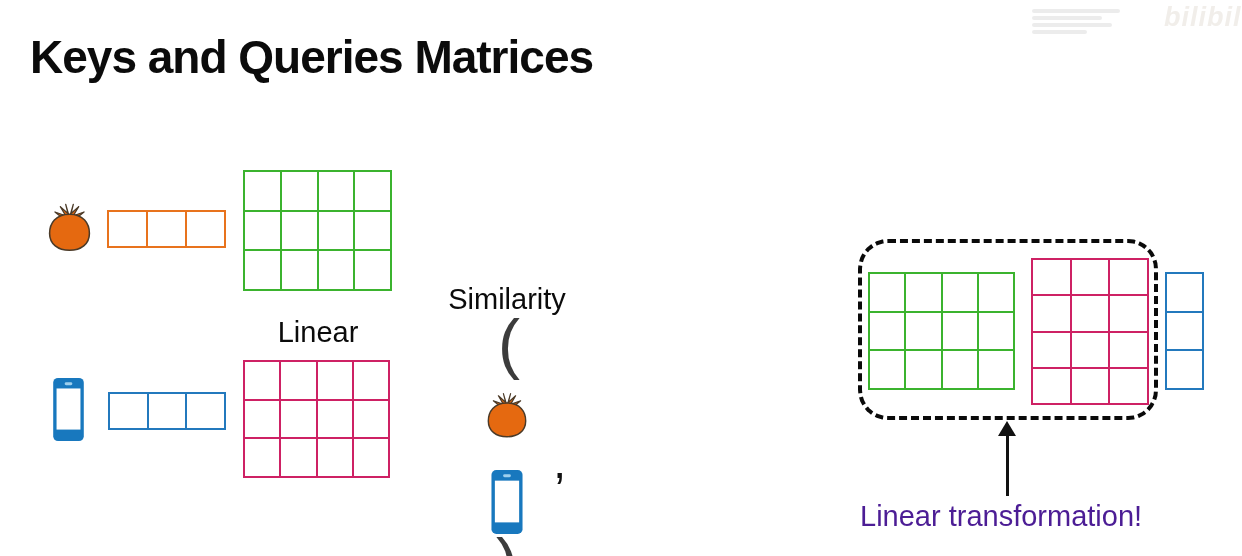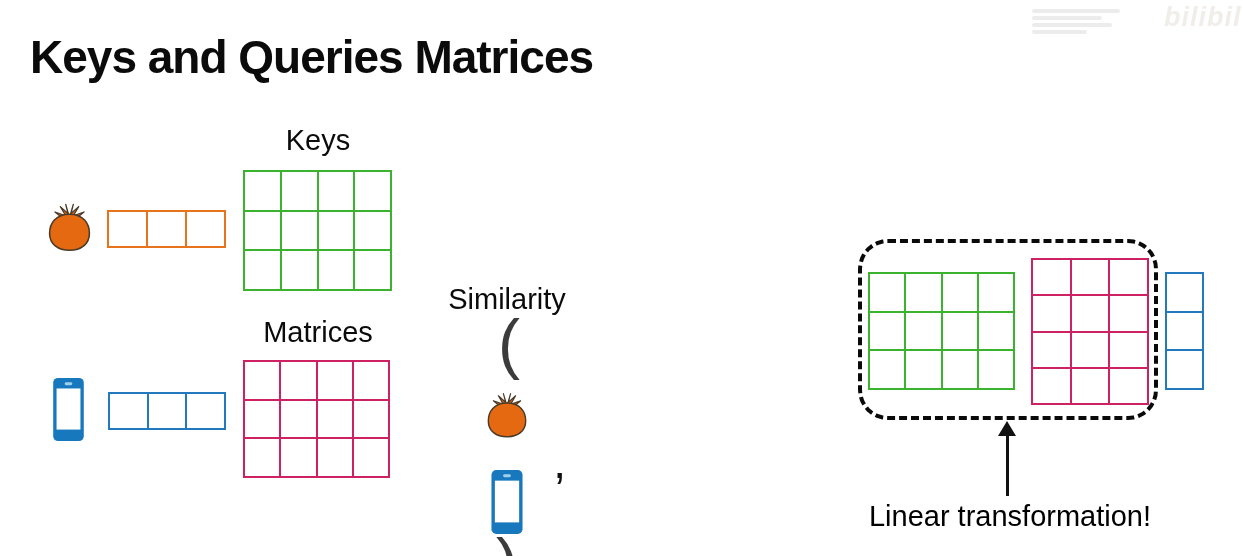--- a/index.html
+++ b/index.html
@@ -54,42 +54,41 @@
     position:absolute;left:858px;top:239px;width:300px;height:181px;
     border:4px dashed #0a0a0a;border-radius:30px;box-sizing:border-box;background:transparent;
   }
   
   .arrow-line{position:absolute;left:1006px;top:434px;width:3px;height:62px;background:#111;}
   .arrow-head{
     position:absolute;left:998px;top:421px;width:0;height:0;
     border-left:9px solid transparent;border-right:9px solid transparent;border-bottom:15px solid #111;
   }
   .annotation-label{
-    position:absolute;left:860px;top:500px;width:300px;text-align:center;
-    font-size:29px;color:#000000;
+    position:absolute;left:860px;top:500px;width:300px;text-align:left;
+    font-size:29px;color:#4c1d95;
   }
 </style>
 </head>
 <body>
 
 <div class="slide">
 
   <h1 class="page-title">Keys and Queries Matrices</h1>
 
   <div class="watermark">
     <div class="wm-lines">
         <i></i>
         <i></i>
         <i></i>
         <i></i>
       </div>
     <span class="wm-logo">bilibili</span>
   </div>
 
-  <div class="mat-label" style="left:238px;top:124px;">Keys</div>
 
   <span class="icon" style="left:45px;top:199px;width:49px;height:55px;">
     <svg viewBox="0 0 64 68">
       <path d="M32 22 L27 5 L30 17 L20 8 L27 20 L13 15 L24 24 L40 24 L51 15 L37 20 L44 8 L34 17 L37 5 Z" fill="#e56910" stroke="#4a3a28" stroke-width="1.6" stroke-linejoin="round"></path>
       <path d="M32 18 C14 18 6 30 6 43 C6 57 17 65 32 65 C47 65 58 57 58 43 C58 30 50 18 32 18 Z" fill="#e56910" stroke="#4a3a28" stroke-width="2"></path>
     </svg>
   </span>
 
   <div class="matrix" style="left: 107px; top: 210px; width: 119px; height: 38px; --line: #e8731d; grid-template-columns: repeat(3, 1fr); grid-template-rows: repeat(1, 1fr);">
       <div class="cell"></div>
@@ -105,21 +104,21 @@
       <div class="cell"></div>
       <div class="cell"></div>
       <div class="cell"></div>
       <div class="cell"></div>
       <div class="cell"></div>
       <div class="cell"></div>
       <div class="cell"></div>
       <div class="cell"></div>
     </div>
 
-  <div class="mat-label" style="left:238px;top:316px;">Matrices</div>
+  <div class="mat-label" style="left:238px;top:316px;">Linear</div>
 
   <span class="icon" style="left:52px;top:377px;width:33px;height:65px;">
     <svg viewBox="0 0 34 68">
       <rect x="1" y="1" width="32" height="66" rx="5" fill="#1878be"></rect>
       <rect x="4.5" y="12" width="25" height="43" fill="#ffffff"></rect>
       <rect x="13" y="5.5" width="8" height="3" rx="1.5" fill="#9ecfed"></rect>
     </svg>
   </span>
 
   <div class="matrix" style="left: 108px; top: 392px; width: 118px; height: 38px; --line: #2379bd; grid-template-columns: repeat(3, 1fr); grid-template-rows: repeat(1, 1fr);">

